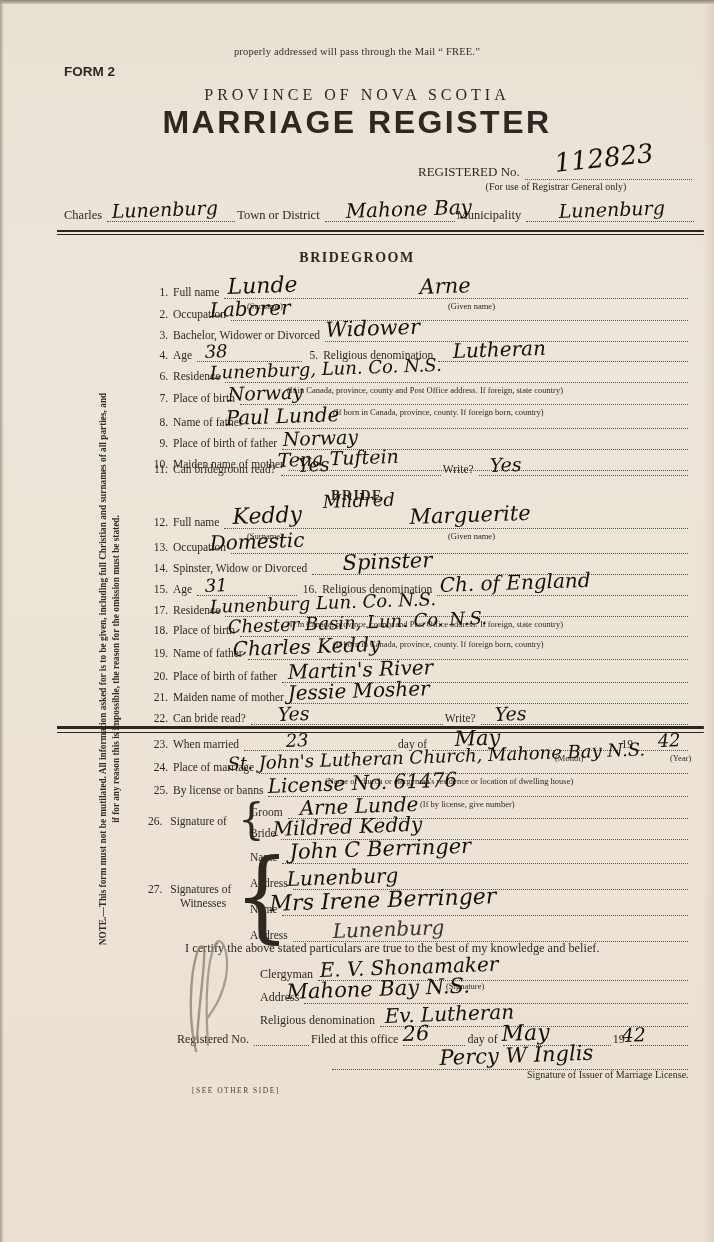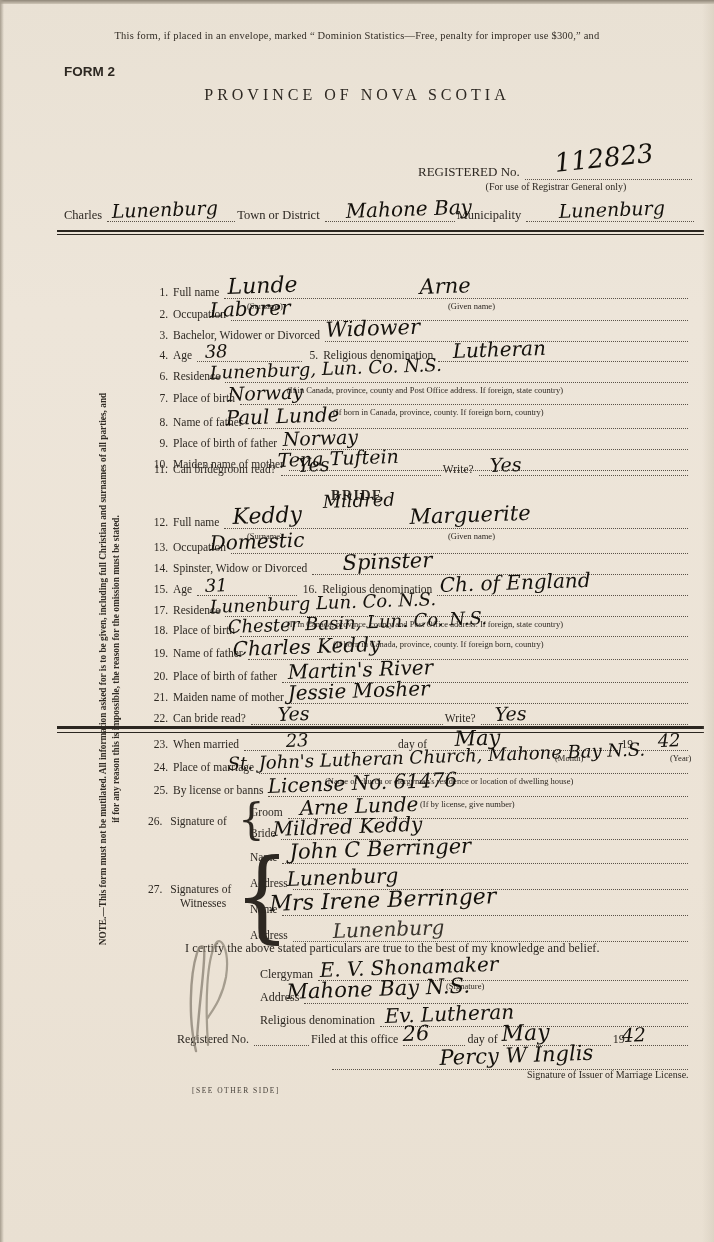--- a/index.html
+++ b/index.html
@@ -48,24 +48,25 @@
   .regno .line{display:flex;align-items:flex-end;height:18px;}
   .regno .note{text-align:center;font-size:10px;margin-top:1px;}
   svg.pencil{position:absolute;left:168px;top:933px;z-index:3;}
 </style>
 </head>
 <body>
 
 <div class="page">
   <div class="edge-right"></div>
 
-  <div class="abs center mailnote" style="top:30px">This form, if placed in an envelope, marked “ Dominion Statistics—Free, penalty for improper use $300,” and</div>
+  <div class="abs center mailnote" style="top:46px">properly addressed will pass through the Mail “ FREE.”</div>
 
   <div class="abs formno" style="left:64px;top:64px">FORM 2</div>
   <div class="abs center province" style="top:86px">PROVINCE  OF  NOVA  SCOTIA</div>
+  <div class="abs center title" style="top:104px">MARRIAGE REGISTER</div>
 
   <div class="regno">
     <span class="hw" style="left:138px;bottom:16px;font-size:26px;transform:rotate(-6deg)">112823</span>
     <div class="line">
       <span class="lbl">REGISTERED No.</span>
       <span class="leader"></span>
     </div>
     <div class="note">(For use of Registrar General only)</div>
   </div>
 
@@ -78,20 +79,21 @@
     <span class="leader"></span>
     <span class="hw" style="left:48px">Lunenburg</span>
     <span class="hw" style="left:282px;font-size:20px">Mahone Bay</span>
     <span class="hw" style="left:495px">Lunenburg</span>
   </div>
 
   <div class="rule" style="top:230px"></div>
 
   <div class="sidenote">NOTE.—This form must not be mutilated.  All information asked for is to be given, including full Christian and surnames of all parties, and if for any reason this is impossible, the reason for the omission must be stated.</div>
 
+  <div class="abs center sechead" style="top:250px">BRIDEGROOM</div>
 
   <div class="row" style="top:279px">
     <span class="num">1.</span>
     <span class="lbl">Full name</span>
     <span class="leader"></span>
     <span class="hw" style="left:80px;font-size:22px">Lunde</span>
     <span class="hw" style="left:272px;font-size:21px">Arne</span>
     <span class="cap" style="left:99px">(Surname)</span>
     <span class="cap" style="left:300px">(Given name)</span>
   </div>

